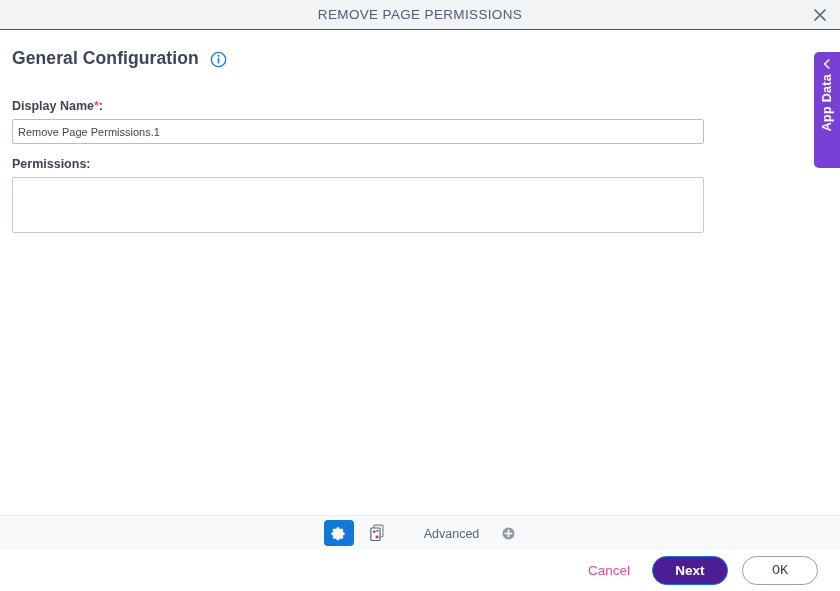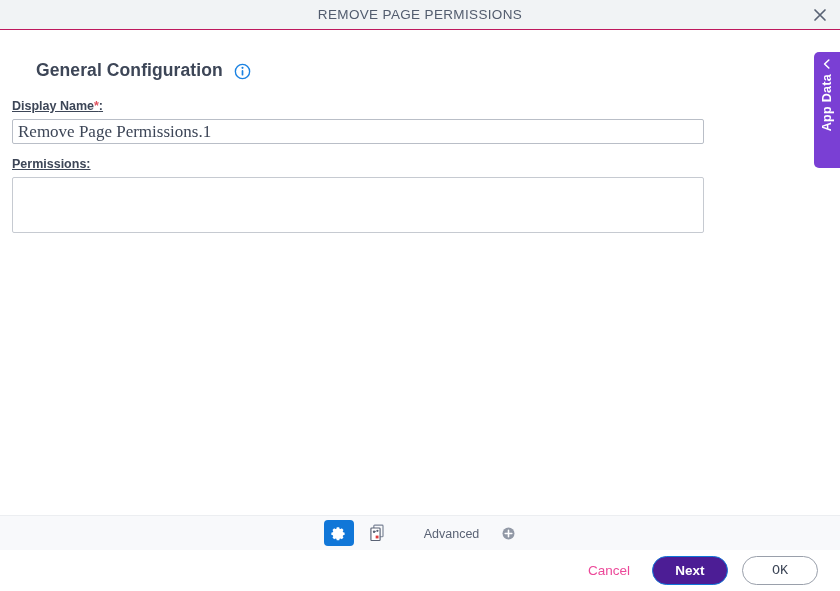--- a/index.html
+++ b/index.html
@@ -42,62 +42,60 @@
     width: 24px; height: 22px;
     display: flex;
     align-items: center;
     justify-content: center;
     cursor: pointer;
   }
 
   
   .section-head {
     position: absolute;
-    left: 12px; top: 60px;
+    left: 12px; top: 48px;
     display: flex;
     align-items: center;
     gap: 11px;
-    margin-left: 24px;
   }
   .section-title {
     font-size: 17.5px;
     font-weight: bold;
     color: #3d4657;
     letter-spacing: .1px;
   }
   .info-icon {
     width: 17px; height: 17px;
     display: block;
     margin-top: 2px;
     cursor: pointer;
   }
 
   
   .field-label {
     position: absolute;
     font-size: 12.5px;
     color: #3d4657;
     font-weight: bold;
-    text-decoration: underline;
   }
   .req { color: #e0525f; font-weight: bold; }
 
   .label-display { left: 12px; top: 99px; }
   .label-desc    { left: 12px; top: 157px; }
 
   .text-input {
     position: absolute;
     left: 12px; top: 119px;
     width: 692px; height: 25px;
     box-sizing: border-box;
     border: 1px solid #b9bec7;
     border-radius: 2px;
     background: #fff;
-    font-family: Liberation Serif, serif;
-    font-size: 17px;
+    font-family: Liberation Sans, sans-serif;
+    font-size: 11px;
     color: #3d4657;
     padding: 11px 5px;
     outline: none;
   }
   .text-area {
     position: absolute;
     left: 12px; top: 177px;
     width: 692px; height: 56px;
     box-sizing: border-box;
     border: 1px solid #c6cad1;

